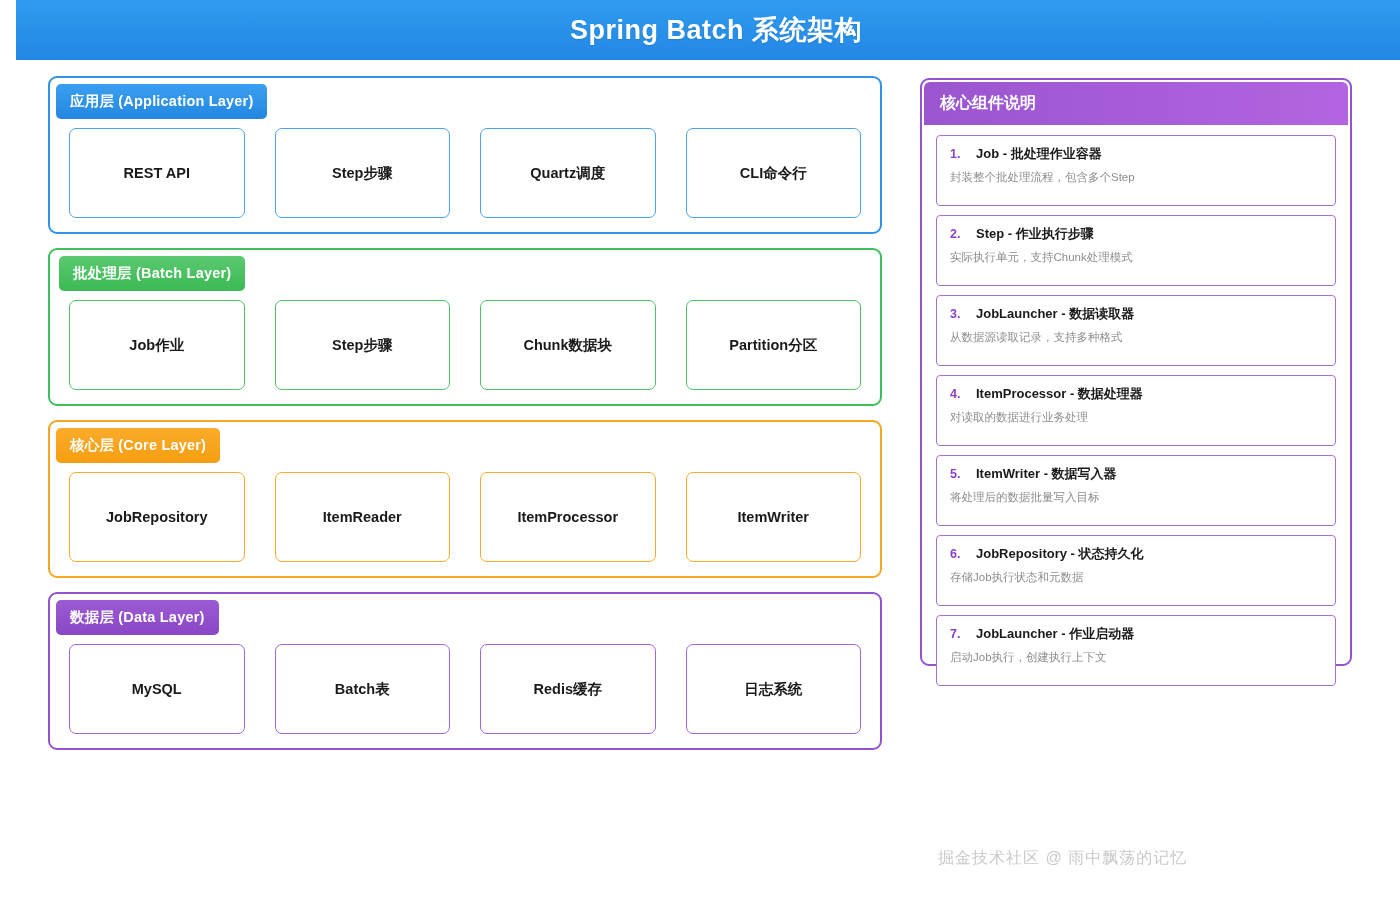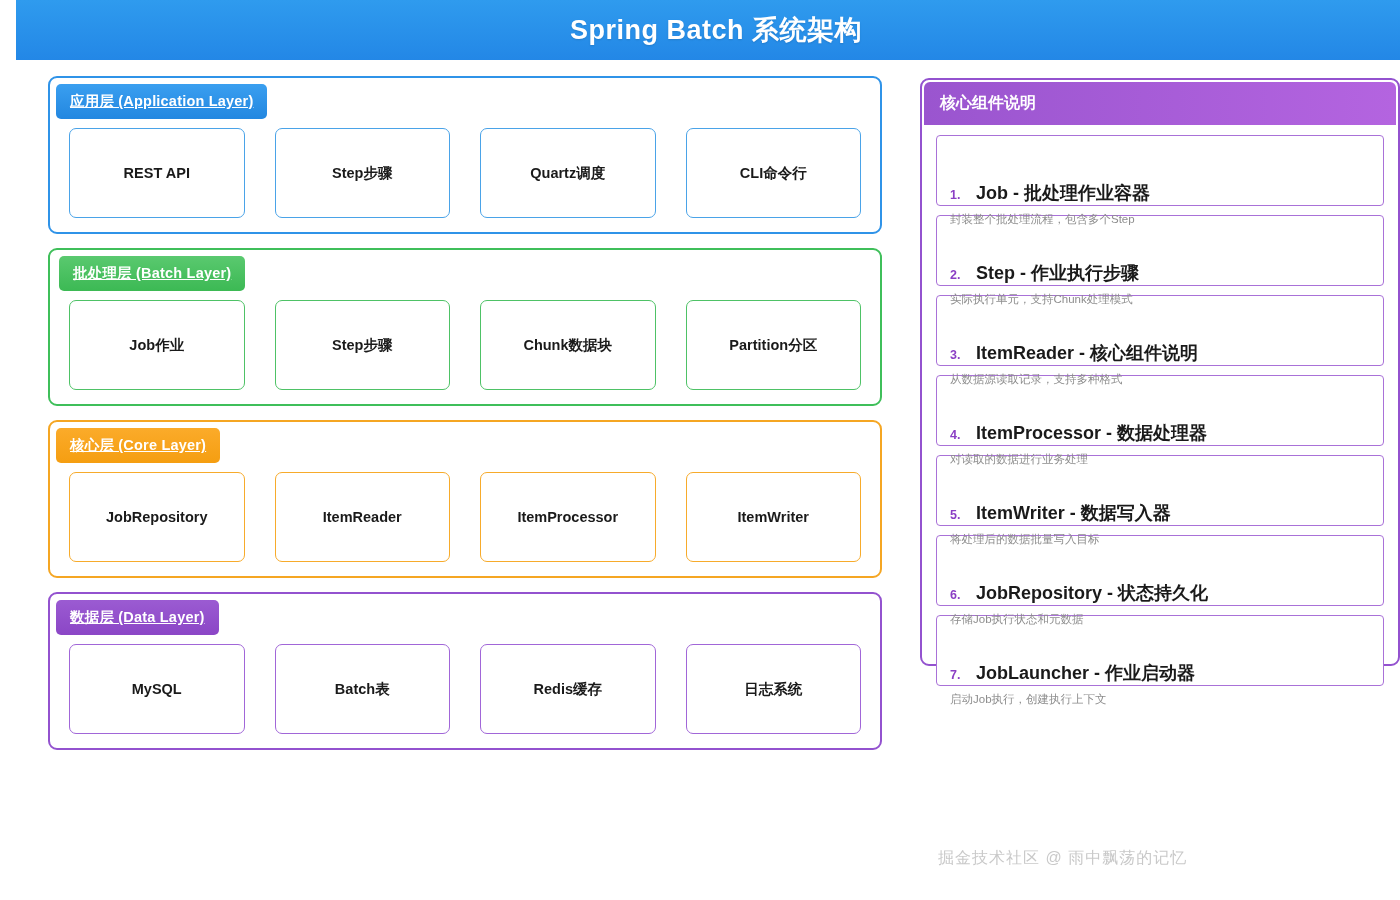--- a/index.html
+++ b/index.html
@@ -45,21 +45,20 @@
   }
   .layer-head {
     display: inline-block;
     color: #ffffff;
     font-size: 14.5px;
     font-weight: bold;
     padding: 8px 14px 8px 14px;
     border-radius: 5px;
     margin: 6px 0 0 6px;
     letter-spacing: 0.2px;
-    text-decoration: underline;
   }
   .layer-boxes {
     display: flex;
     gap: 30px;
     padding: 9px 19px 0 19px;
   }
   .box {
     flex: 1 1 0;
     height: 90px;
     border: 1.6px solid #000;
@@ -84,21 +83,21 @@
   .layer.orange .layer-head { background: linear-gradient(180deg,#fbab2a 0%,#f59e11 100%); }
   .layer.orange .box { border-color: #f7ab2b; }
 
   .layer.purple { border-color: #9352cf; }
   .layer.purple .layer-head { background: linear-gradient(180deg,#9b5bd2 0%,#8b46c6 100%); }
   .layer.purple .box { border-color: #a166d8; }
 
   
   .right-col {
     position: absolute; left: 920px; top: 78px;
-    width: 480px;
+    width: 432px;
   }
   .legend-panel {
     border: 2px solid #9352cf;
     border-radius: 9px;
     background: #ffffff;
     padding: 0 0 8px 0;
     height: 588px;
   }
   .legend-head {
     background: linear-gradient(90deg,#9a55cf 0%,#b464e0 100%);
@@ -127,23 +126,22 @@
     margin-bottom: 7px;
   }
   .legend-card .num {
     color: #8b3fc4;
     font-size: 12.5px;
     font-weight: bold;
     min-width: 13px;
   }
   .legend-card .name {
     color: #1a1a1a;
-    font-size: 18px;
-    font-weight: bold;
-    margin-top: 36px;
+    font-size: 13px;
+    font-weight: bold;
   }
   .legend-card .desc {
     color: #8d8d8d;
     font-size: 11.5px;
     line-height: 1.3;
   }
 
   
   .watermark {
     position: absolute;
@@ -205,21 +203,21 @@
           <div class="legend-card">
             <div class="row1">
               <span class="num">2.</span>
               <span class="name">Step - 作业执行步骤</span>
             </div>
             <div class="desc">实际执行单元，支持Chunk处理模式</div>
           </div>
           <div class="legend-card">
             <div class="row1">
               <span class="num">3.</span>
-              <span class="name">ItemReader - 核心组件说明</span>
+              <span class="name">JobLauncher - 数据读取器</span>
             </div>
             <div class="desc">从数据源读取记录，支持多种格式</div>
           </div>
           <div class="legend-card">
             <div class="row1">
               <span class="num">4.</span>
               <span class="name">ItemProcessor - 数据处理器</span>
             </div>
             <div class="desc">对读取的数据进行业务处理</div>
           </div>

